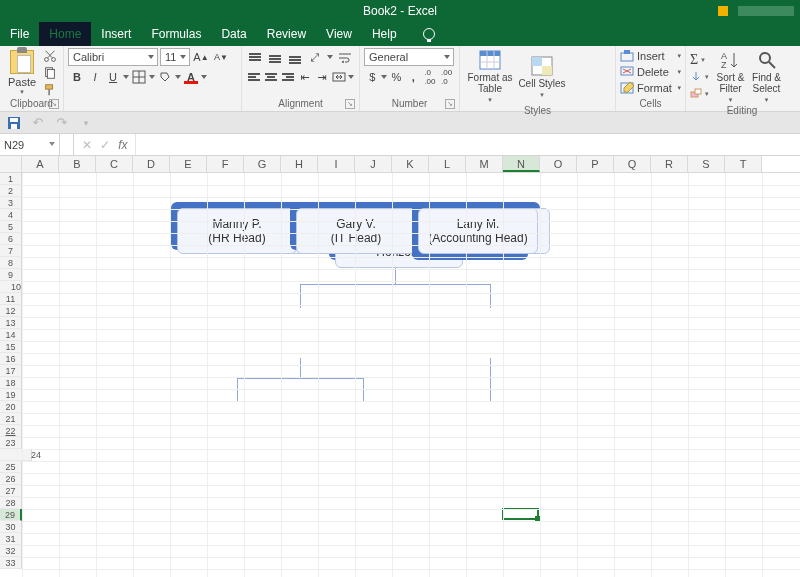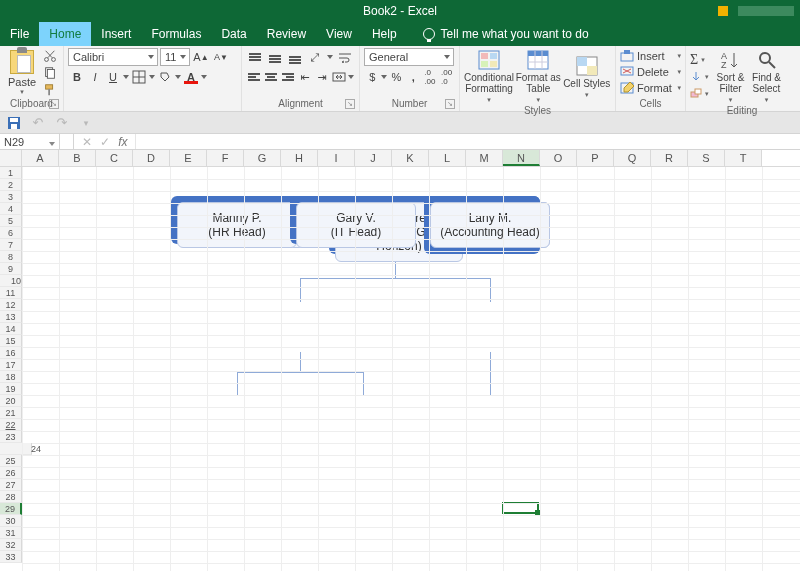--- a/index.html
+++ b/index.html
@@ -8,21 +8,21 @@
   
   .titlebar { height: 22px; background: #0e6836; color: #fff; display: flex; align-items: center; justify-content: center; position: relative; }
   .titlebar .title { font-size: 12px; }
   .titlebar .right { position: absolute; right: 6px; display: flex; align-items: center; gap: 10px; }
   .user-color { width: 10px; height: 10px; background: #f2b100; }
   .user-name { width: 56px; height: 10px; background: #3c8a5e; }
 
   
   .tabs { height: 24px; background: #0e6836; display: flex; align-items: stretch; color: #fff; font-size: 12px; }
   .tab { padding: 0 10px; display: flex; align-items: center; cursor: default; }
-  .tab.active { background: #7dd3fc; color: #137c41; }
+  .tab.active { background: #0f172a; color: #137c41; }
   .tellme { display: flex; align-items: center; gap: 6px; margin-left: 6px; }
   .bulb { width: 12px; height: 12px; border: 1px solid #fff; border-radius: 50%; position: relative; }
   .bulb::after { content: ""; position: absolute; width: 4px; height: 3px; background: #fff; bottom: -3px; left: 3px; }
 
   
   .ribbon { height: 66px; background: #f3f3f3; border-bottom: 1px solid #d4d4d4; display: flex; }
   .group { border-right: 1px solid #e1e1e1; padding: 2px 4px 0 4px; display: flex; flex-direction: column; justify-content: space-between; }
   .group-label { text-align: center; font-size: 10px; color: #666; padding-bottom: 2px; position: relative; }
   .group-label .launcher { position: absolute; right: 0; bottom: 2px; width: 10px; height: 10px; border: 1px solid #aaa; font-size: 7px; line-height: 8px; color: #888; text-align: center; }
   .grow { flex: 1; display: flex; align-items: center; }
@@ -71,21 +71,21 @@
 
   
   .sigma { font-family: "Times New Roman", serif; font-size: 14px; }
 
   
   .qat { height: 22px; background: #e6e6e6; border-bottom: 1px solid #d4d4d4; display: flex; align-items: center; padding: 0 6px; gap: 8px; }
   .qat .qicon { width: 16px; height: 16px; display: flex; align-items: center; justify-content: center; color: #3a6fb7; font-size: 13px; }
   .qat .disabled { color: #b8b8b8; }
 
   
-  .fbar { height: 16px; border-bottom: 1px solid #d4d4d4; display: flex; align-items: stretch; }
+  .fbar { height: 22px; border-bottom: 1px solid #d4d4d4; display: flex; align-items: stretch; }
   .namebox { width: 60px; border-right: 1px solid #d4d4d4; display: flex; align-items: center; padding: 0 4px; position: relative; font-size: 11px; }
   .namebox .caret { position: absolute; right: 4px; top: 8px; width: 0; height: 0; border-left: 3px solid transparent; border-right: 3px solid transparent; border-top: 4px solid #888; }
   .fbar .spacer { width: 14px; border-right: 1px solid #d4d4d4; }
   .fxbtns { display: flex; align-items: center; gap: 8px; padding: 0 8px; color: #bbb; font-size: 12px; border-right: 1px solid #e6e6e6; }
   .fxbtns .fx { font-style: italic; color: #777; }
   .formula-input { flex: 1; }
 
   
   .grid-wrap { position: relative; height: 421px; overflow: hidden; background: #fff; }
   .colheads { display: flex; height: 17px; border-bottom: 1px solid #d9d9d9; font-size: 11px; color: #555; }
@@ -124,21 +124,20 @@
   <div class="tab">File</div>
   <div class="tab active">Home</div>
   <div class="tab">Insert</div>
   <div class="tab">Formulas</div>
   <div class="tab">Data</div>
   <div class="tab">Review</div>
   <div class="tab">View</div>
   <div class="tab">Help</div>
   <div class="tab tellme">
     <span class="bulb"></span>
-    <span>Tell me what you want to do</span>
   </div>
 </div>
 
 <div class="ribbon">
 
   <div class="group" style="width:64px">
     <div class="grow">
       <div class="paste-big">
         <div class="paste-icon"></div>
         <span>Paste</span>
@@ -303,31 +302,20 @@
       </div>
     </div>
     <div class="group-label">
       <span>Number</span>
       <span class="launcher">↘</span>
     </div>
   </div>
 
   <div class="group" style="width:156px">
     <div class="grow">
-      <div class="vbtn">
-        <svg class="ic" viewBox="0 0 22 20">
-            <rect x="1" y="1" width="20" height="18" fill="none" stroke="#5a8cd0"></rect>
-            <rect x="3" y="3" width="7" height="6" fill="#f2b9b9"></rect>
-            <rect x="12" y="3" width="7" height="6" fill="#b9d8f2"></rect>
-            <rect x="3" y="11" width="7" height="6" fill="#d8f2b9"></rect>
-            <rect x="12" y="11" width="7" height="6" fill="#f2e9b9"></rect>
-          </svg>
-        <span>Conditional Formatting</span>
-          <span class="dd">▾</span>
-      </div>
       <div class="vbtn">
         <svg class="ic" viewBox="0 0 22 20">
             <rect x="1" y="1" width="20" height="18" fill="#fff" stroke="#5a8cd0"></rect>
             <rect x="1" y="1" width="20" height="5" fill="#5a8cd0"></rect>
             <line x1="1" y1="12" x2="21" y2="12" stroke="#ccd"></line>
             <line x1="8" y1="1" x2="8" y2="19" stroke="#ccd"></line>
             <line x1="15" y1="1" x2="15" y2="19" stroke="#ccd"></line>
           </svg>
         <span>Format as Table</span>
           <span class="dd">▾</span>
@@ -518,21 +506,21 @@
             <div>(HR Head)</div>
           </div>
       </div>
       <div class="node" style="left:116px;top:194">
         <div class="back" style="height:48px"></div>
         <div class="front">
             <div>Gary V.</div>
             <div>(IT Head)</div>
           </div>
       </div>
-      <div class="node" style="left:250px;top:194">
+      <div class="node" style="left:238px;top:194">
         <div class="back" style="height:58px"></div>
         <div class="front">
             <div>Lany M.</div>
             <div>(Accounting Head)</div>
           </div>
       </div>
     </div>
   <div class="rh" style="top: 0px;">1</div>
       <div class="hline" style="top: 12px;"></div>
       <div class="rh" style="top: 12px;">2</div>

